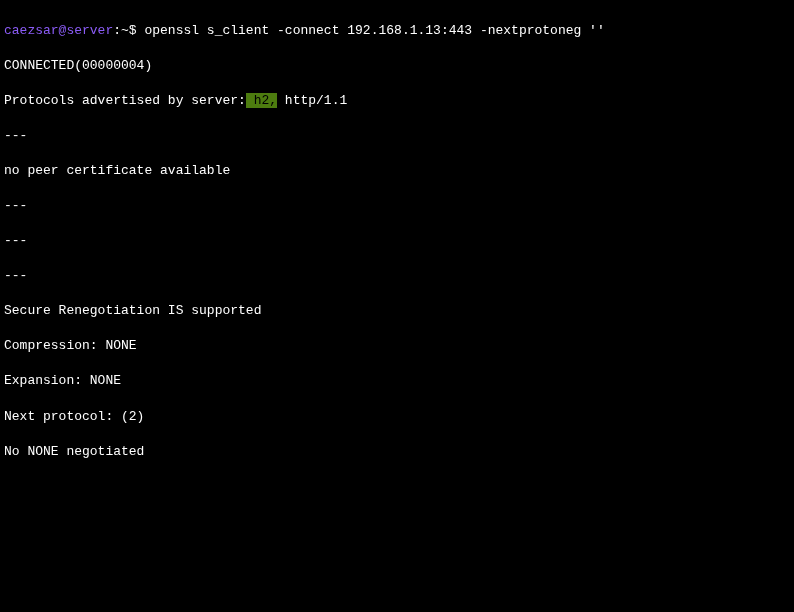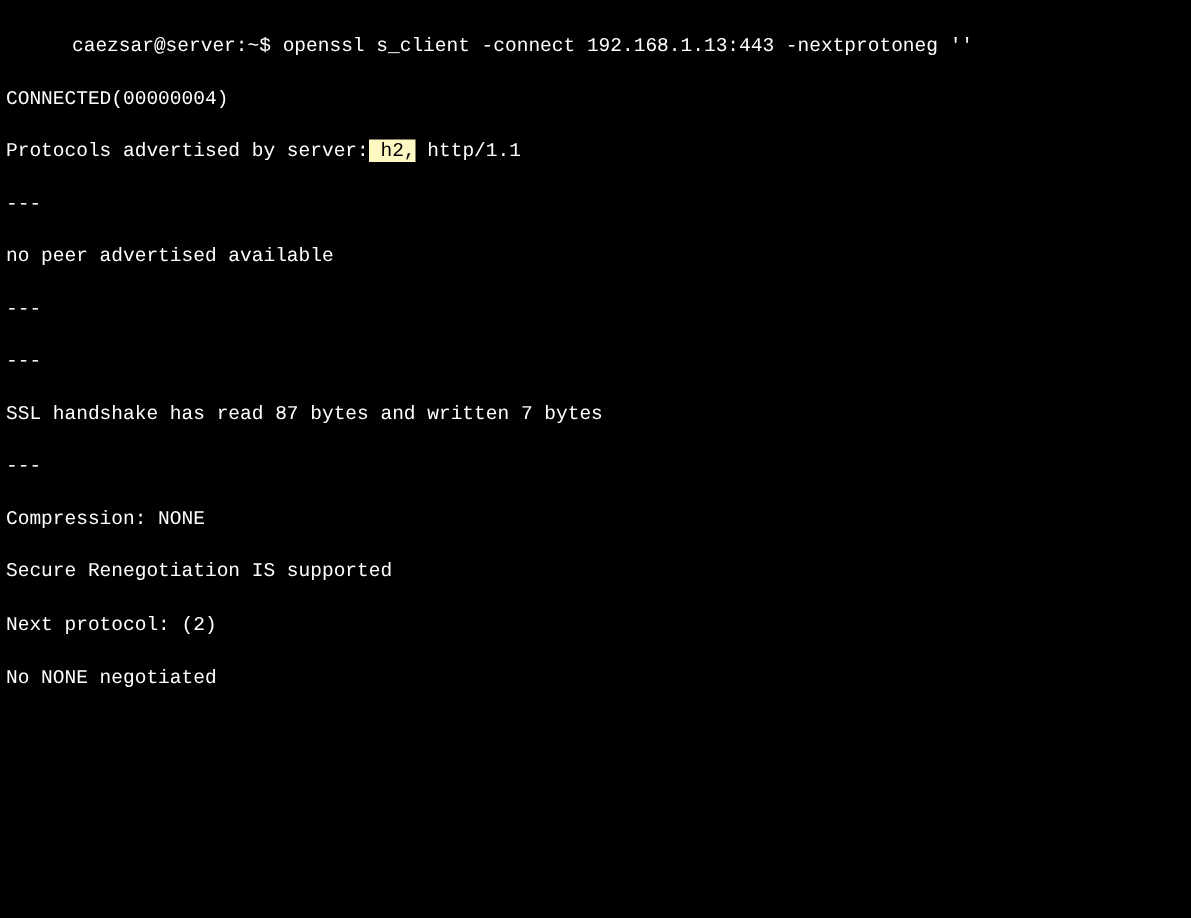--- a/index.html
+++ b/index.html
@@ -15,49 +15,48 @@
       line-height: 1.35;
       padding: 4px;
       width: 794px;
       height: 612px;
       overflow: hidden;
     }
     .terminal {
       white-space: pre;
     }
     .prompt-user {
-      color: #ffffff;
-      margin-left: 44px;
+      color: #8b5cf6;
     }
     .prompt-path {
       color: #ffffff;
     }
     .highlight {
-      background-color: #fef9c3;
+      background-color: #4d7c0f;
       color: #000000;
     }
     .line {
       display: block;
     }
   </style>
 </head>
 <body>
 
 <div class="terminal">
 <span class="line"><span class="prompt-user">caezsar@server</span><span class="prompt-path">:~$ </span><span>openssl s_client -connect 192.168.1.13:443 -nextprotoneg ''</span></span>
 <span class="line">CONNECTED(00000004)</span>
 <span class="line"><span>Protocols advertised by server:</span><span class="highlight"> h2,</span><span> http/1.1</span></span>
 <span class="line">---</span>
-<span class="line">no peer advertised available</span>
+<span class="line">no peer certificate available</span>
 <span class="line">---</span>
 <span class="line">---</span>
-<span class="line">SSL handshake has read 87 bytes and written 7 bytes</span>
 <span class="line">---</span>
+<span class="line">Secure Renegotiation IS supported</span>
 <span class="line">Compression: NONE</span>
-<span class="line">Secure Renegotiation IS supported</span>
+<span class="line">Expansion: NONE</span>
 <span class="line">Next protocol: (2)</span>
 <span class="line">No NONE negotiated</span>
 
 
 
 
 
 
 
 

